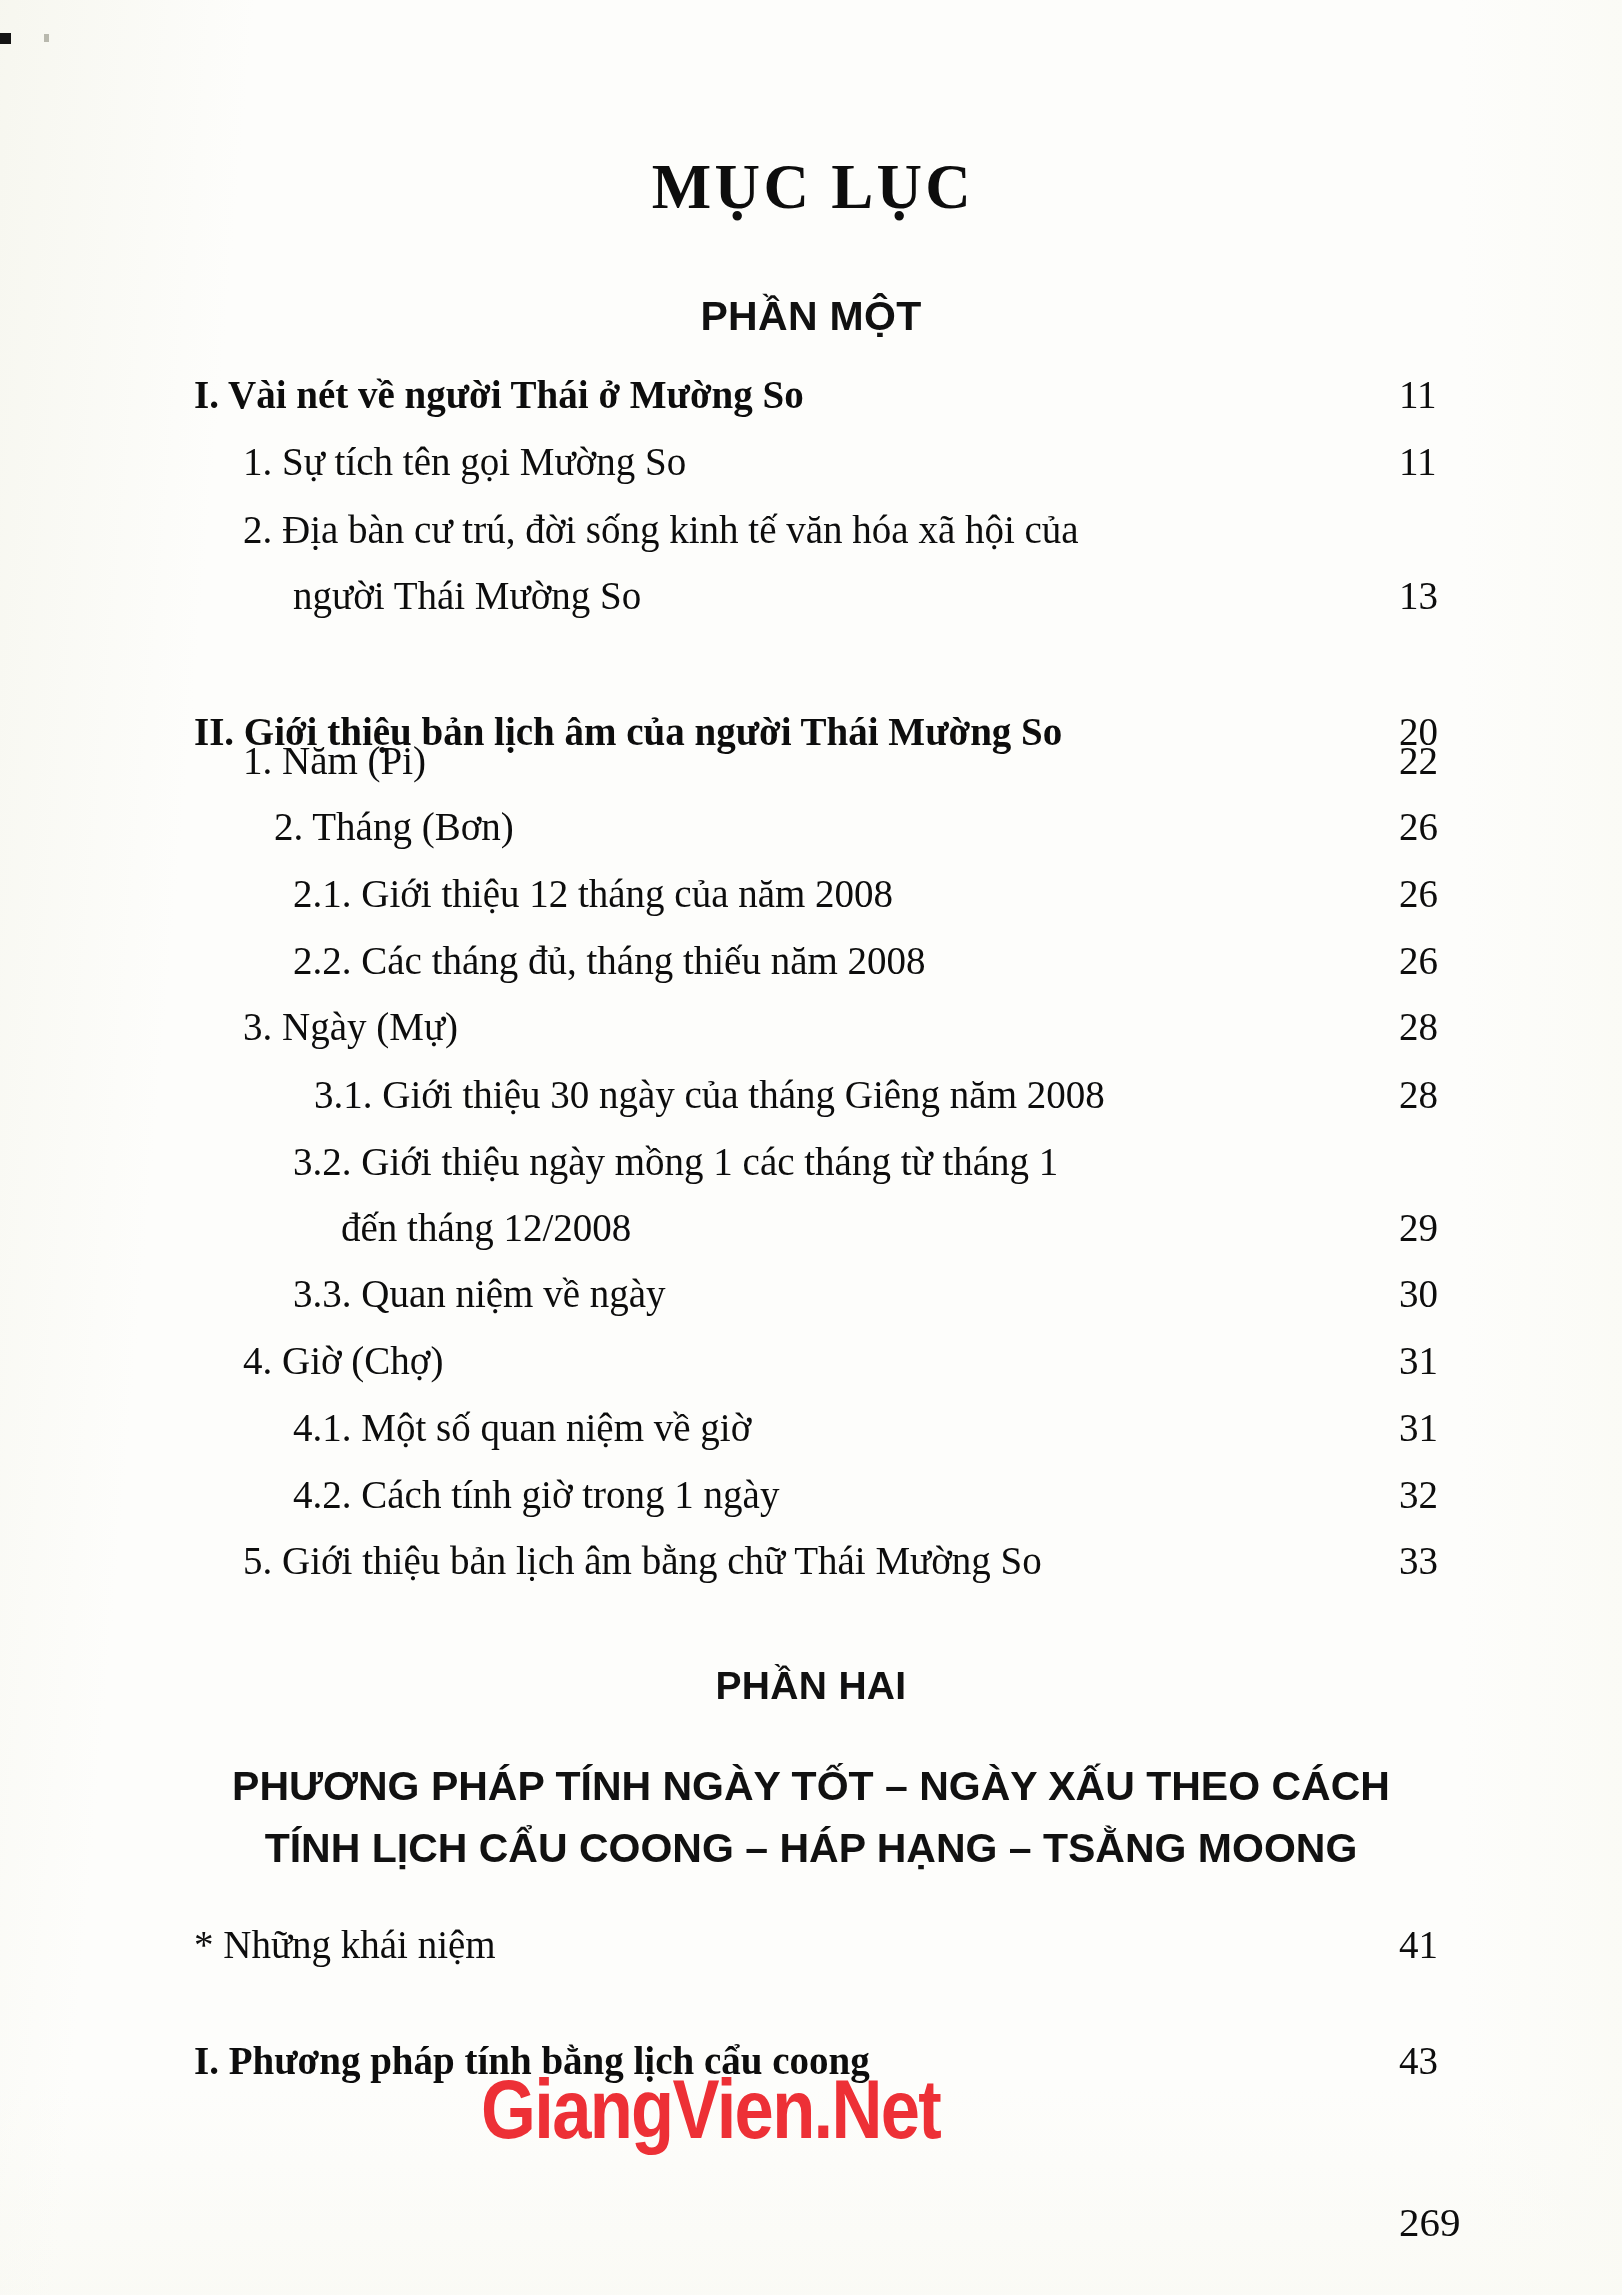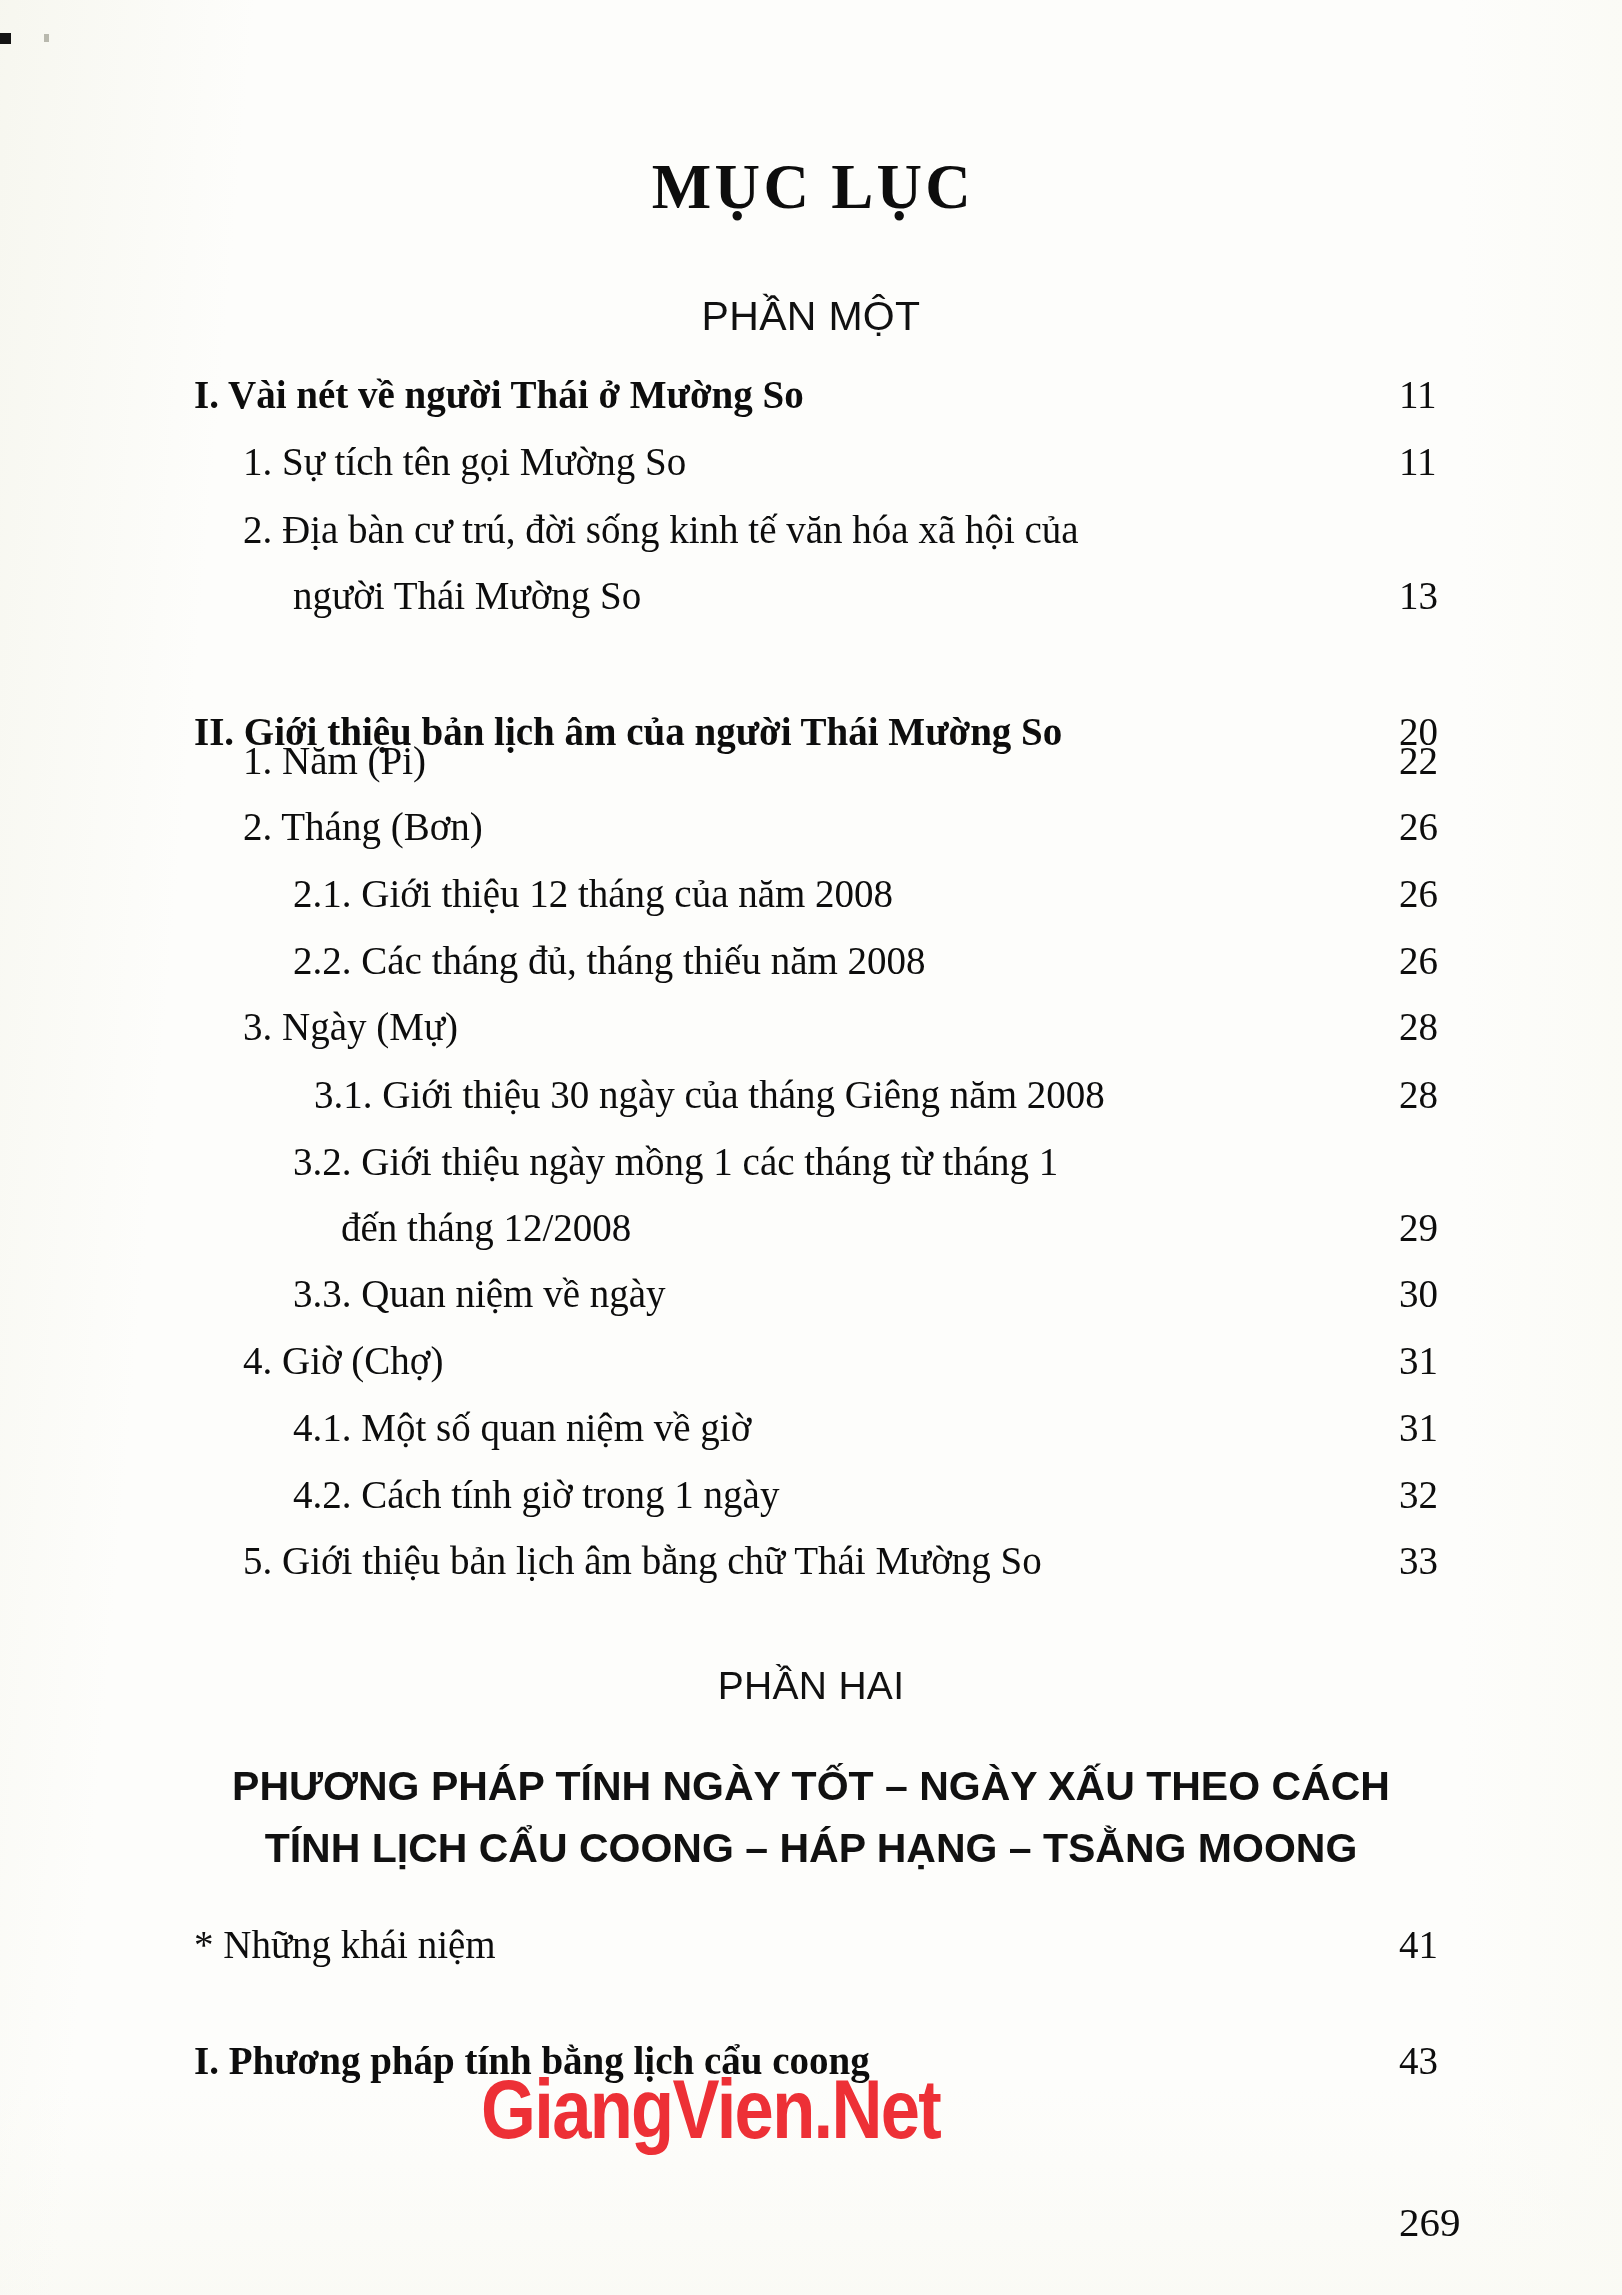--- a/index.html
+++ b/index.html
@@ -55,21 +55,21 @@
     letter-spacing: 3.3px;
     line-height: 1;
     font-family: "Liberation Serif", "DejaVu Serif", serif;
   }
   .part-heading {
     position: absolute;
     left: 0;
     right: 0;
     text-align: center;
     font-family: "Liberation Sans", "DejaVu Sans", sans-serif;
-    font-weight: 400;
+    font-weight: 700;
     color: #111111;
   }
   #part-one {
     top: 293px;
     font-size: 41px;
     letter-spacing: 0.3px;
   }
   #part-two {
     top: 1664px;
     font-size: 39px;
@@ -171,21 +171,21 @@
         <span class="toc-page">13</span>
       </div>
       <div class="toc-row lvl0" style="top: 712px;">
         <span class="toc-label">II. Giới thiệu bản lịch âm của người Thái Mường So</span>
         <span class="toc-page">20</span>
       </div>
       <div class="toc-row lvl1" style="top: 741px;">
         <span class="toc-label">1. Năm (Pi)</span>
         <span class="toc-page">22</span>
       </div>
-      <div class="toc-row lvl1" style="top: 807px;">
+      <div class="toc-row lvl1" style="top: 807px; padding-left: 31px;">
         <span class="toc-label">2. Tháng (Bơn)</span>
         <span class="toc-page">26</span>
       </div>
       <div class="toc-row lvl2" style="top: 874px;">
         <span class="toc-label">2.1. Giới thiệu 12 tháng của năm 2008</span>
         <span class="toc-page">26</span>
       </div>
       <div class="toc-row lvl2" style="top: 941px;">
         <span class="toc-label">2.2. Các tháng đủ, tháng thiếu năm 2008</span>
         <span class="toc-page">26</span>

